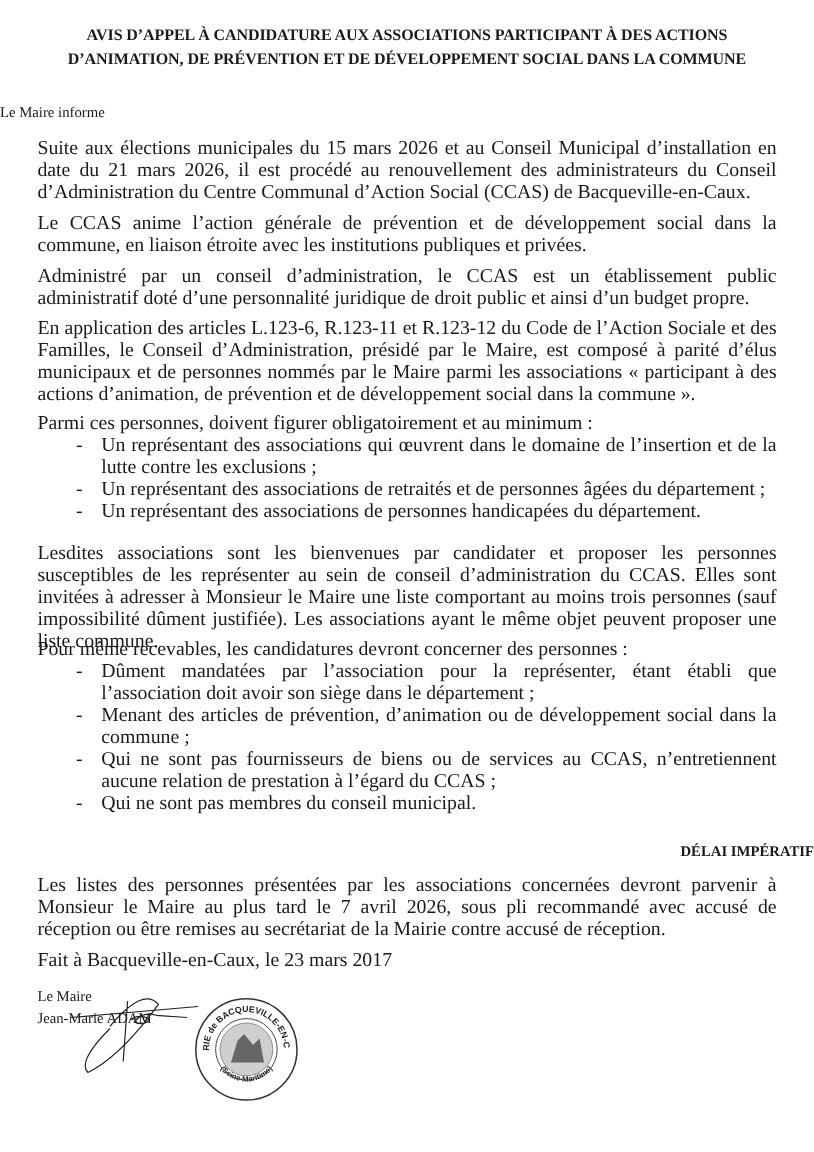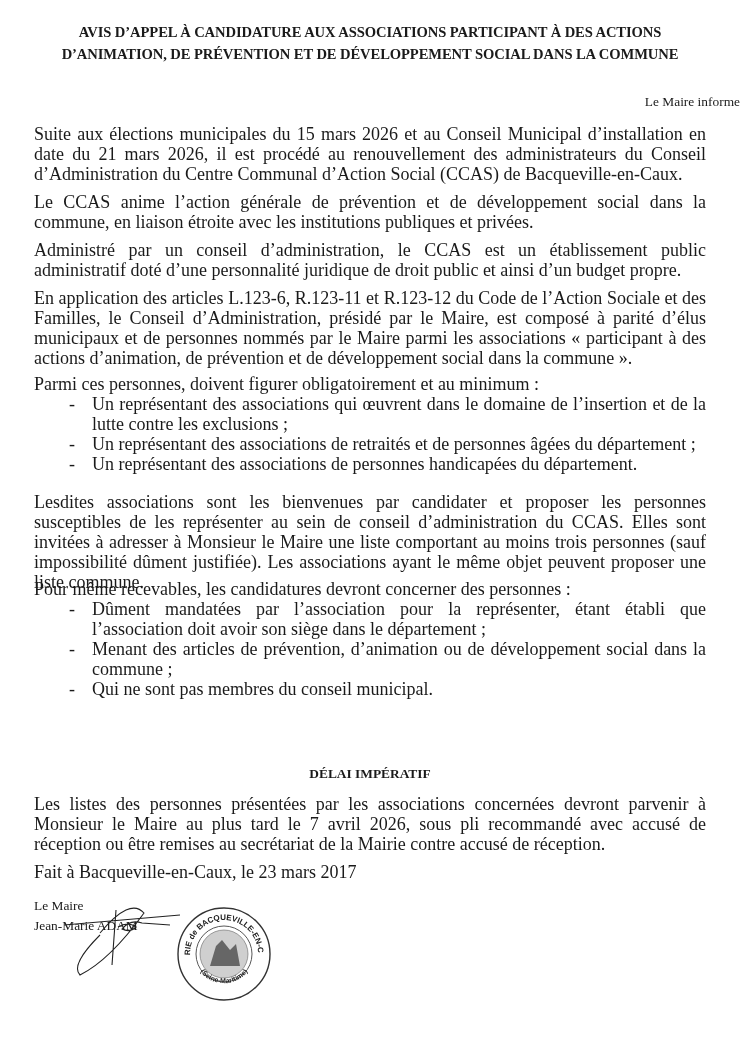--- a/index.html
+++ b/index.html
@@ -1,27 +1,27 @@
 <!DOCTYPE html>
 <html><head>
 <meta charset="utf-8">
 <style>
   html, body { margin:0; padding:0; background:#fff; }
   body { width:740px; height:1047px; position:relative; overflow:hidden;
          font-family:"Liberation Serif", serif; color:#1a1a1a; }
   .page { position:absolute; left:0; top:0; width:740px; height:1047px; }
   .title { position:absolute; left:30px; width:680px; top:21px; text-align:center;
            font-weight:bold; font-size:14.6px; line-height:22px; letter-spacing:-0.1px; }
-  .intro { position:absolute; left:0; width:740px; top:94px; text-align:right; font-size:13.4px; }
+  .intro { position:absolute; left:0; width:740px; top:94px; text-align:left; font-size:13.4px; }
   .p { position:absolute; left:34px; width:672px; font-size:18px; line-height:20px;
        text-align:justify; }
   ul.dash { list-style:none; margin:0; padding:0; }
   ul.dash li { position:relative; padding-left:58px; }
   ul.dash li:before { content:"-"; position:absolute; left:35px; top:0; }
-  .heading { position:absolute; left:0; width:740px; top:766px; text-align:center;
+  .heading { position:absolute; left:0; width:740px; top:766px; text-align:right;
              font-weight:bold; font-size:13.4px; }
   .sig { position:absolute; left:34px; top:896px; font-size:13.4px; line-height:20px; }
   .stamp { position:absolute; left:176px; top:906px; width:96px; height:96px; }
   .signature { position:absolute; left:60px; top:905px; width:140px; height:80px; }
 </style>
 </head>
 <body>
 
 <div class="page">
 
@@ -46,20 +46,21 @@
     </ul>
   </div>
 
   <div class="p" style="top:492px">Lesdites associations sont les bienvenues par candidater et proposer les personnes susceptibles de les représenter au sein de conseil d’administration du CCAS. Elles sont invitées à adresser à Monsieur le Maire une liste comportant au moins trois personnes (sauf impossibilité dûment justifiée). Les associations ayant le même objet peuvent proposer une liste commune.</div>
 
   <div class="p" style="top:579px">
     <div>Pour même recevables, les candidatures devront concerner des personnes :</div>
     <ul class="dash">
       <li>Dûment mandatées par l’association pour la représenter, étant établi que l’association doit avoir son siège dans le département ;</li>
       <li>Menant des articles de prévention, d’animation ou de développement social dans la commune ;</li>
+      <li>Qui ne sont pas fournisseurs de biens ou de services au CCAS, n’entretiennent aucune relation de prestation à l’égard du CCAS ;</li>
       <li>Qui ne sont pas membres du conseil municipal.</li>
     </ul>
   </div>
 
 
   <div class="heading">DÉLAI IMPÉRATIF</div>
 
   <div class="p" style="top:794px">Les listes des personnes présentées par les associations concernées devront parvenir à Monsieur le Maire au plus tard le 7 avril 2026, sous pli recommandé avec accusé de réception ou être remises au secrétariat de la Mairie contre accusé de réception.</div>
 
   <div class="p" style="top:862px">Fait à Bacqueville-en-Caux, le 23 mars 2017</div>

